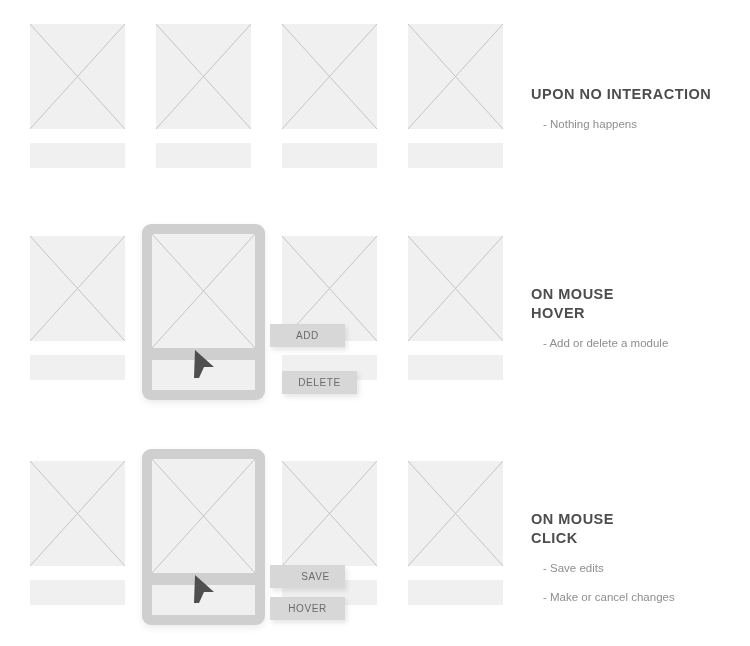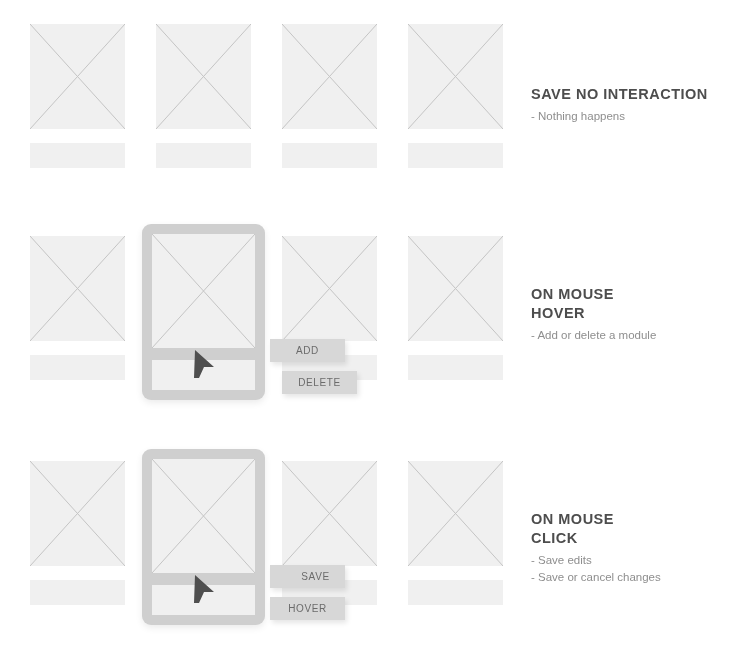--- a/index.html
+++ b/index.html
@@ -116,21 +116,21 @@
     height: 23px;
     background: #d7d7d7;
     color: #6b6b6b;
     font-size: 10px;
     letter-spacing: 0.6px;
     line-height: 23px;
     text-align: center;
     box-shadow: 2px 3px 5px rgba(0,0,0,0.10);
     box-sizing: border-box;
   }
-  #btn-add    { left: 270px; top: 339px; }
+  #btn-add    { left: 270px; top: 324px; }
   #btn-delete { left: 270px; top: 371px; margin-left: 12px; }
   #btn-save   { left: 270px; top: 565px; padding-left: 16px; }
   #btn-cancel { left: 270px; top: 597px; }
 
   
   .annotation {
     position: absolute;
     left: 531px;
     width: 215px;
   }
@@ -144,21 +144,21 @@
     color: #4d4d4d;
     letter-spacing: 0.5px;
     line-height: 19px;
     margin: 0 0 4px 0;
     white-space: pre-line;
   }
   .annotation .bullet {
     font-size: 11.5px;
     color: #8e8e8e;
     line-height: 17px;
-    margin: 0;
+    margin: 12px;
   }
 </style>
 </head>
 <body>
 
 <div class="canvas">
 
   <div class="row" id="row-1">
 
     <div class="module col-1 module-top">
@@ -301,30 +301,30 @@
 
   <div class="action-btn" id="btn-add">ADD</div>
 
   <div class="action-btn" id="btn-delete">DELETE</div>
 
   <div class="action-btn" id="btn-save">SAVE</div>
 
   <div class="action-btn" id="btn-cancel">HOVER</div>
 
   <div class="annotation" id="annotation-1">
-    <p class="heading">SAVE NO INTERACTION</p>
+    <p class="heading">UPON NO INTERACTION</p>
     <p class="bullet">- Nothing happens</p>
   </div>
 
   <div class="annotation" id="annotation-2">
     <p class="heading">ON MOUSE
 HOVER</p>
     <p class="bullet">- Add or delete a module</p>
   </div>
 
   <div class="annotation" id="annotation-3">
     <p class="heading">ON MOUSE
 CLICK</p>
     <p class="bullet">- Save edits</p>
-    <p class="bullet">- Save or cancel changes</p>
+    <p class="bullet">- Make or cancel changes</p>
   </div>
 
 </div>
 
 </body></html>

